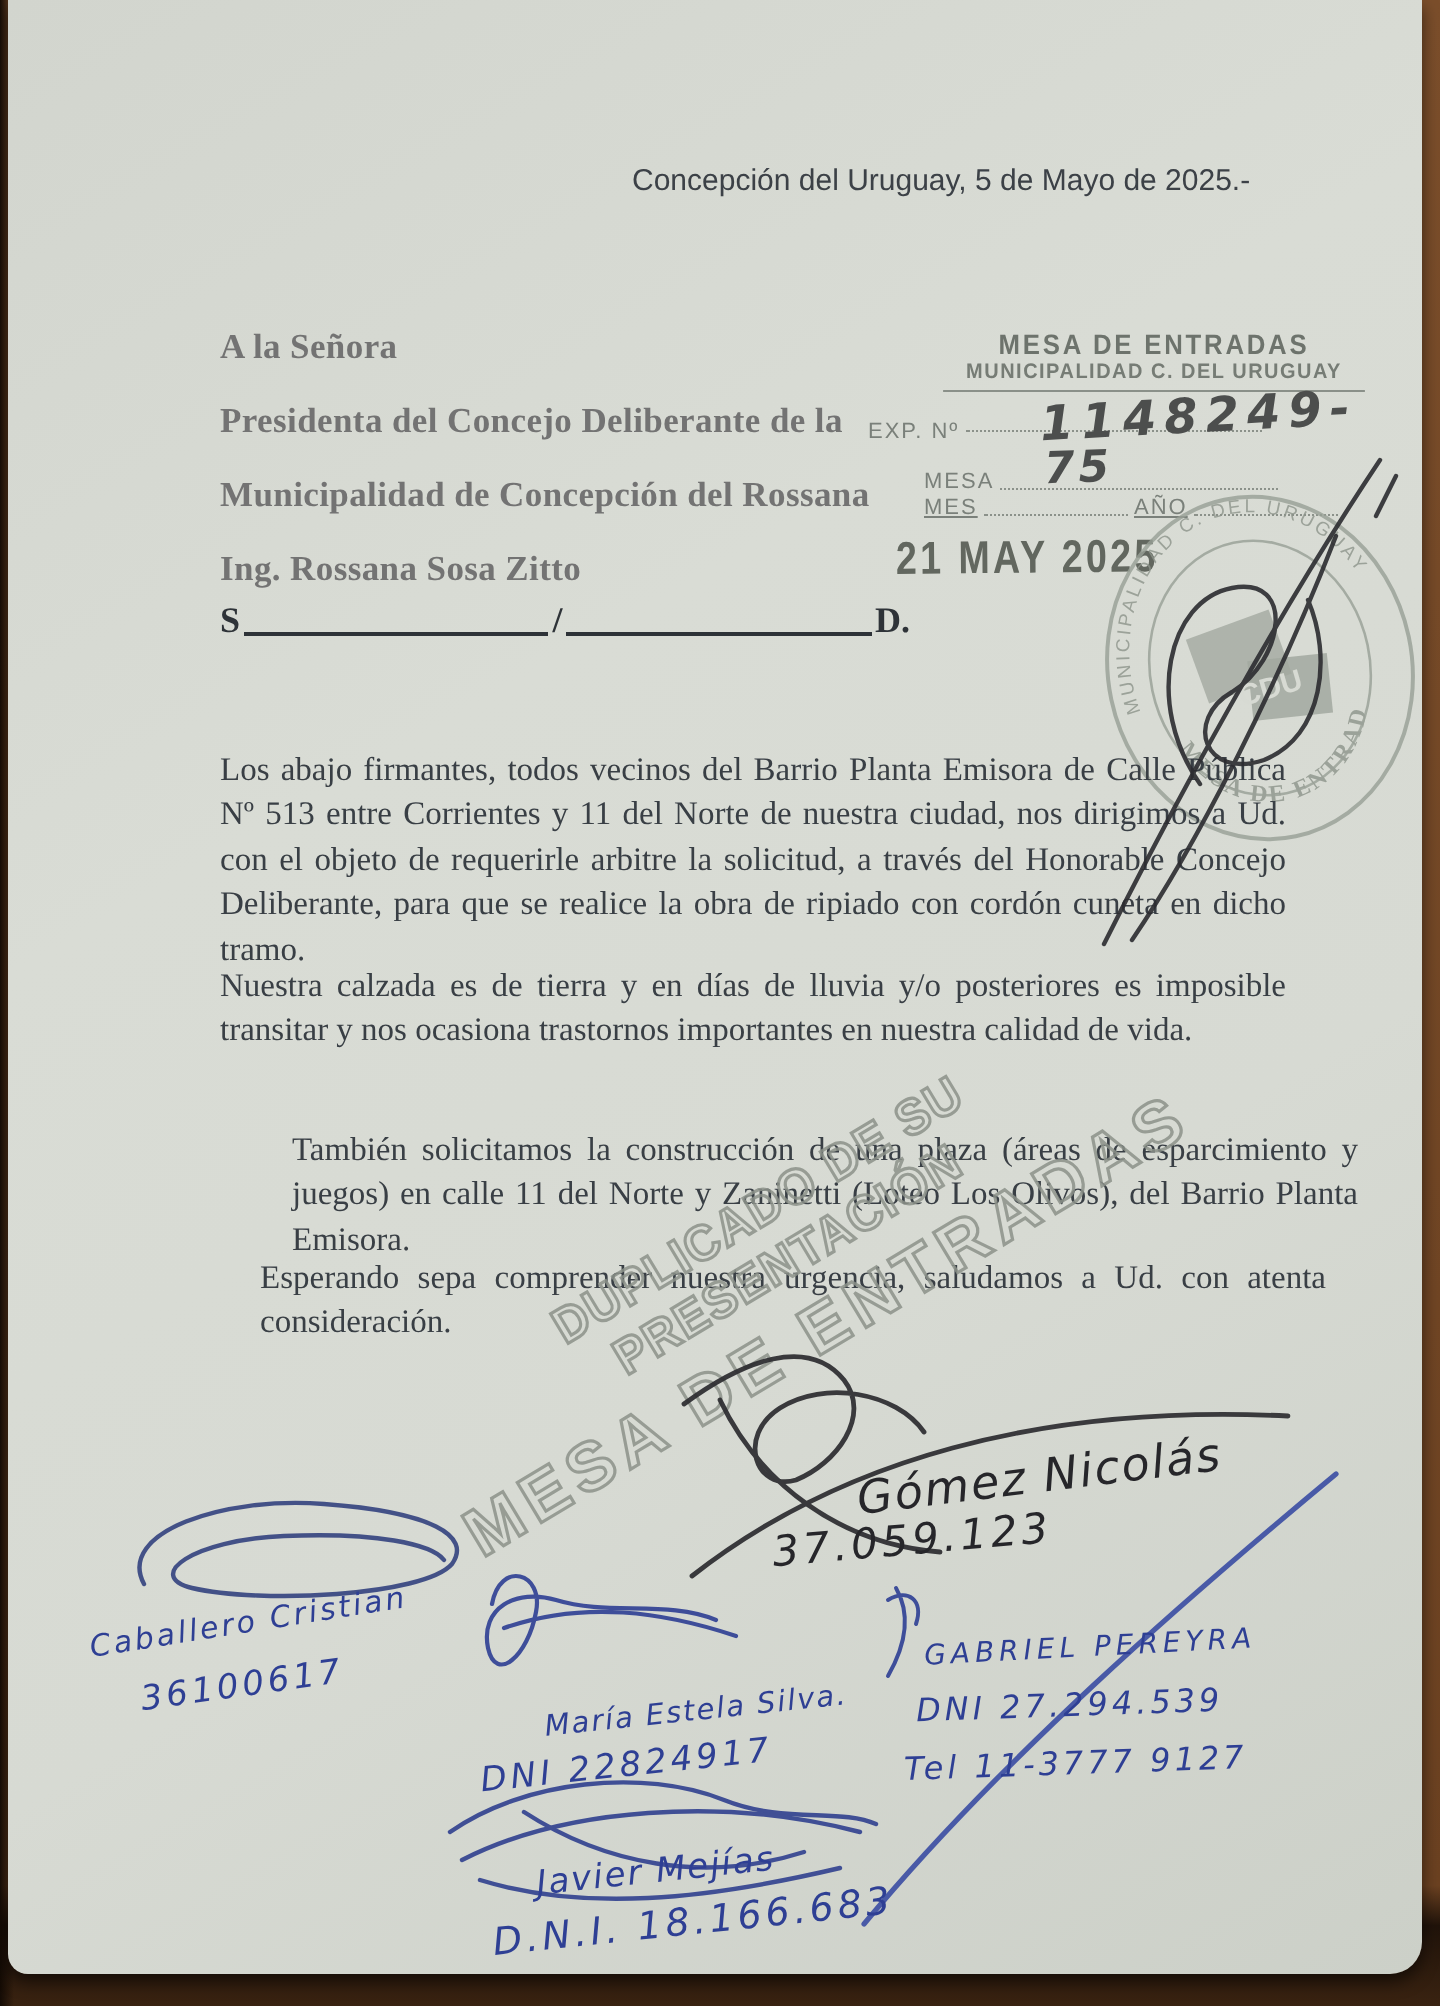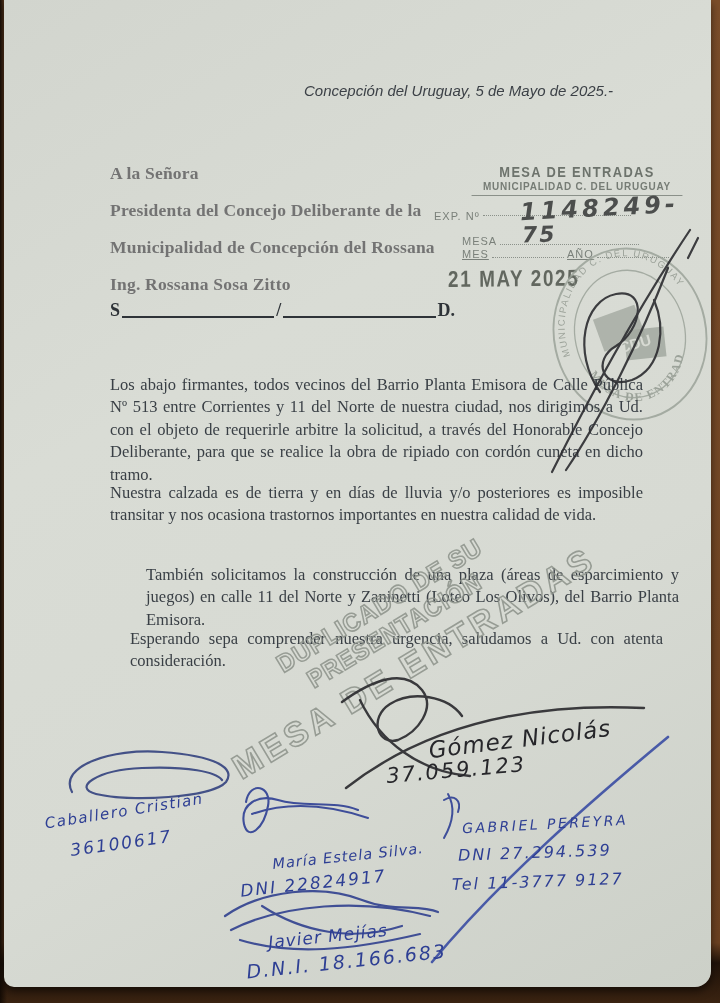--- a/index.html
+++ b/index.html
@@ -11,22 +11,22 @@
     font-family:"Liberation Serif", serif;
   }
   #paper{
     position:absolute;left:4px;top:0;right:9px;bottom:16px;
     background:linear-gradient(150deg,#d2d5ce 0%,#d9dcd5 35%,#d7dad3 65%,#ccd0c8 100%);
     border-radius:0 0 16px 10px;
     box-shadow:0 4px 8px rgba(0,0,0,.55);
   }
   .abs{position:absolute;}
   
-  #date-line{left:304px;top:82px;font-family:"Liberation Sans",sans-serif;
-    font-size:15px;color:#3c4147;font-style:italic;}
+  #date-line{left:316px;top:82px;font-family:"Liberation Sans",sans-serif;
+    font-size:15px;color:#3c4147;}
   .addr{left:110px;font-size:17.5px;font-weight:bold;color:#737373;letter-spacing:.2px;}
   #addr-1{top:163px;} #addr-2{top:200px;} #addr-3{top:237px;} #addr-4{top:274px;}
   #sd-line{left:110px;top:300px;width:345px;display:flex;align-items:flex-end;
     font-size:18px;font-weight:bold;color:#2e3338;}
   .sd-fill{flex:1;border-bottom:2px solid #2e3338;height:1px;margin:0 2px 3px 2px;}
   .para{left:110px;width:533px;font-size:16.5px;line-height:22.4px;color:#393f45;
     text-align:justify;}
   #para-1{top:374px;} #para-2{top:482px;} #para-3{top:564px;margin-left:36px;} #para-4{top:628px;margin-left:20px;}
   #es-title{left:472px;top:164px;width:210px;text-align:center;
     font-family:"Liberation Sans",sans-serif;font-size:14px;font-weight:bold;

